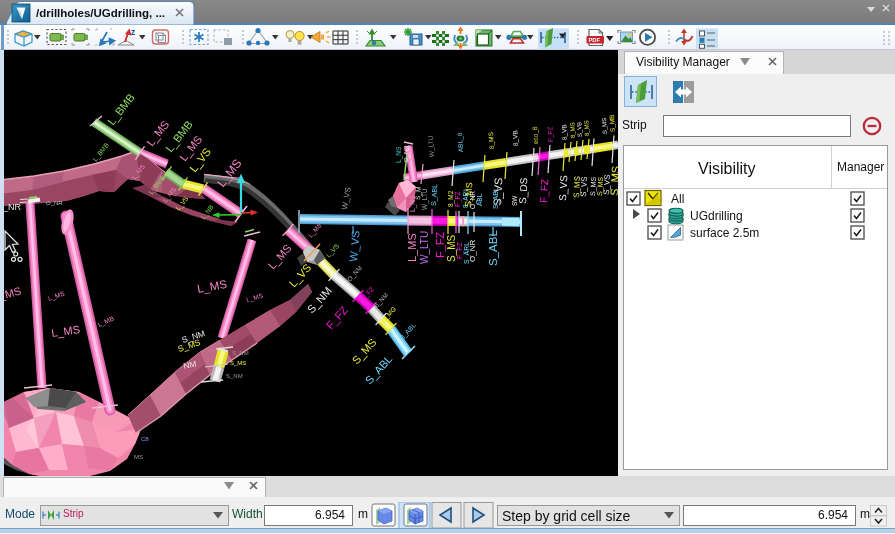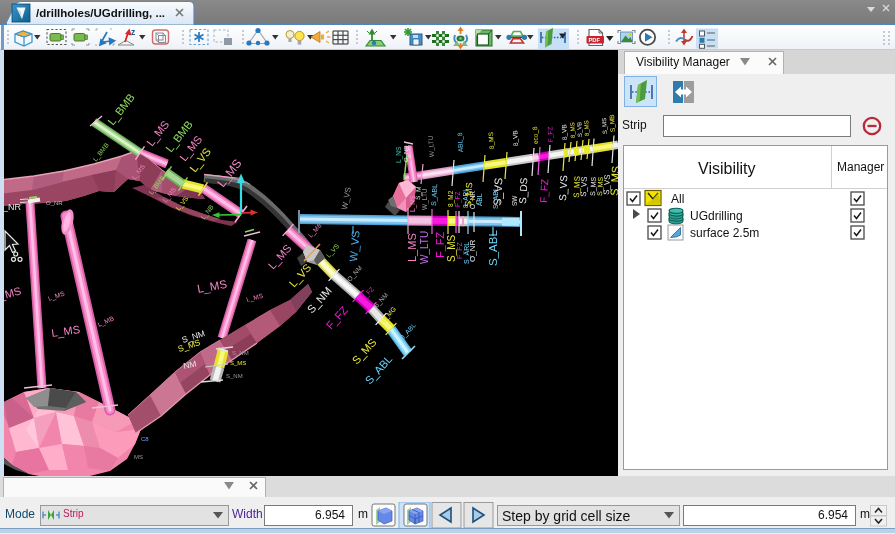--- a/index.html
+++ b/index.html
@@ -817,21 +817,21 @@
       <line x1="1" y1="3.5" x2="1" y2="10.5"></line>
           <line x1="17" y1="3.5" x2="17" y2="10.5"></line>
     </g>
     <polygon points="6,2 9,7 6,12" fill="#3aa33a"></polygon>
     <polygon points="12,2 9,7 12,12" fill="#3aa33a"></polygon>
   </svg>
   <div class="abs" style="left:63px;top:32px;font-size:10px;color:#be185d;">Strip</div>
   <svg class="abs" style="left:212px;top:35px;" width="14" height="10">
         <polygon points="1,1 11,1 6,7.5" fill="#555"></polygon>
       </svg>
-  <div class="abs" style="left:232px;top:31px;font-size:12px;color:#4c1d95;">Width</div>
+  <div class="abs" style="left:232px;top:31px;font-size:12px;color:#14532d;">Width</div>
   <div class="abs" style="left:264px;top:29px;width:89px;height:21px;background:#fff;border:1px solid #7a7a7a;"></div>
   <div class="abs" style="left:264px;top:32px;width:81px;font-size:12px;color:#111;text-align:right;">6.954</div>
   <div class="abs" style="left:358px;top:31px;font-size:12px;color:#111;">m</div>
 
   <svg class="abs" style="left:370px;top:26px;" width="125" height="28" id="cubesvg">
 
     <rect x="2" y="2" width="23" height="22" rx="2" fill="#fdfdfd" stroke="#777" stroke-width="1"></rect>
     <polygon points="6,8 10,5 10,20 6,23" fill="#9fd49a"></polygon>
     <polygon points="8,9 16,6 22,9 22,19 14,22 8,18" fill="#6688e8" stroke="#3a5ab8" stroke-width="0.7"></polygon>
     <polygon points="8,9 16,6 22,9 14,12" fill="#88a4f2"></polygon>

